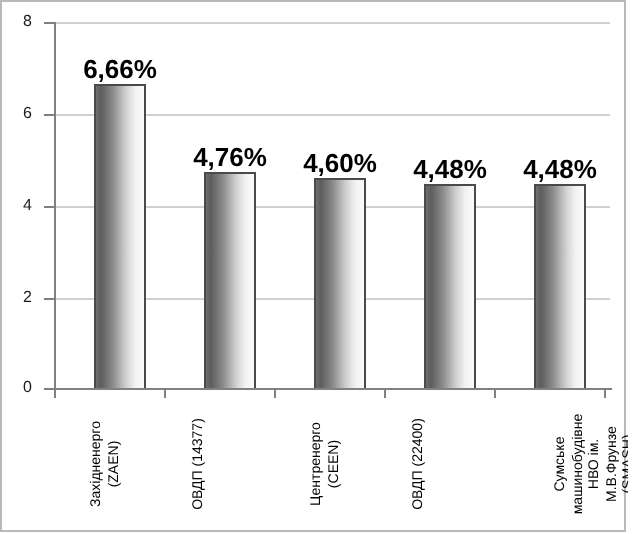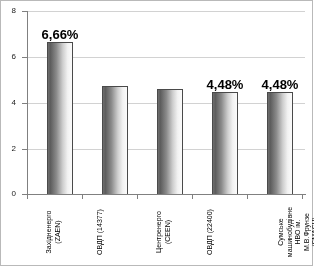--- a/index.html
+++ b/index.html
@@ -133,20 +133,22 @@
     <div class="gridline" style="top:92px;"></div>
     <div class="gridline" style="top:138px;"></div>
 
     <div class="bar" style="left:20px;  width:26px; height:153.2px;"></div>
     <div class="bar" style="left:75px;  width:26px; height:109.5px;"></div>
     <div class="bar" style="left:130px; width:26px; height:105.8px;"></div>
     <div class="bar" style="left:185px; width:26px; height:103.0px;"></div>
     <div class="bar" style="left:240px; width:26px; height:103.0px;"></div>
 
     <div class="bar-value" style="left:13px;  width:40px; top:18.8px;">6,66%</div>
+    <div class="bar-value" style="left:68px;  width:40px; top:62.5px;">4,76%</div>
+    <div class="bar-value" style="left:123px; width:40px; top:66.2px;">4,60%</div>
     <div class="bar-value" style="left:178px; width:40px; top:69.0px;">4,48%</div>
     <div class="bar-value" style="left:233px; width:40px; top:69.0px;">4,48%</div>
   </div>
 
   <div id="axis-y-line"></div>
   <div id="axis-x-line"></div>
 
   <div class="y-tick-mark" style="top:10px;"></div>
   <div class="y-tick-mark" style="top:56px;"></div>
   <div class="y-tick-mark" style="top:102px;"></div>

